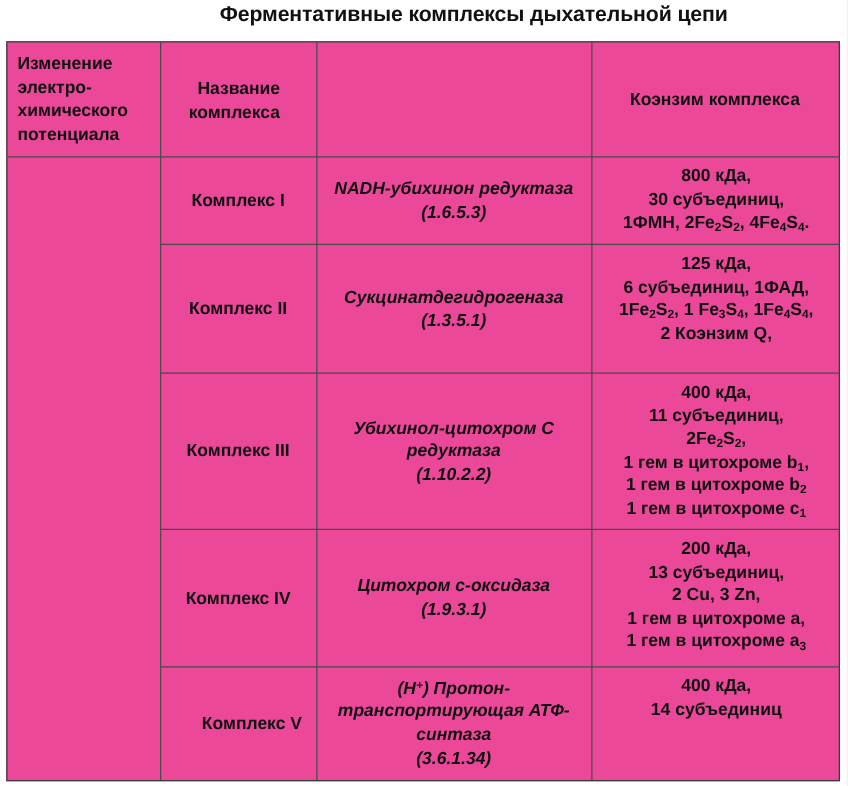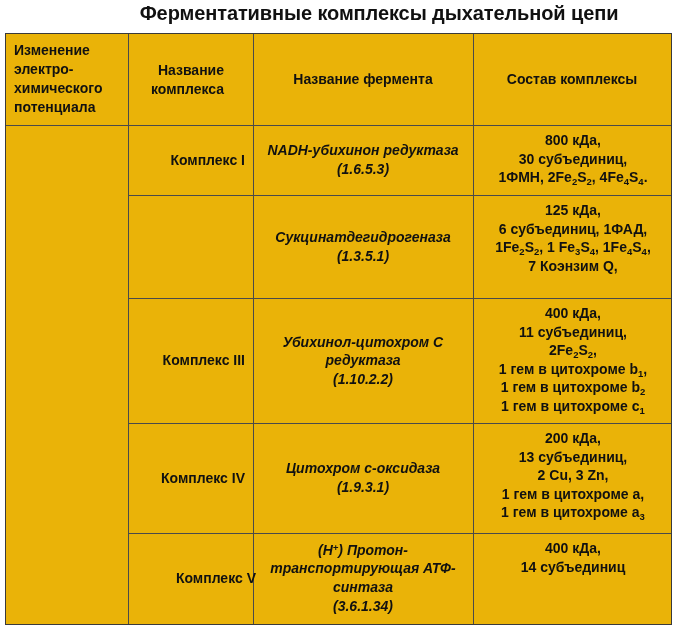--- a/index.html
+++ b/index.html
@@ -28,36 +28,36 @@
   .title {
     position: absolute;
     left: 0;
     top: 2px;
     width: 678px;
     text-align: center;
     padding-left: 80px;
     box-sizing: border-box;
     font-family: "Liberation Sans", sans-serif;
     font-weight: bold;
-    font-size: 20px;
+    font-size: 17px;
     letter-spacing: -0.1px;
     color: #111111;
     white-space: nowrap;
   }
 
   
   .table-wrap {
     position: absolute;
     left: 5px;
     top: 33px;
     width: 667px;
     height: 592px;
     border: 1.5px solid #3a3a3a;
     box-sizing: border-box;
-    background: #eab308;
+    background: #ec4899;
   }
 
   
   .vline {
     position: absolute;
     top: 0;
     bottom: 0;
     width: 0;
     border-left: 1.4px solid #4a4a4a;
   }
@@ -151,23 +151,23 @@
     position: absolute;
     box-sizing: border-box;
     font-weight: bold;
     font-size: 14px;
     line-height: 1.33;
     color: #111111;
     display: flex;
   }
   .bcell.col-name {
     left: 122px; width: 125px;
-    align-items: center; justify-content: flex-end;
-    text-align: center;
-    padding: 3px 8px;
+    align-items: center; justify-content: center;
+    text-align: center;
+    padding: 3px 20px;
   }
   .bcell.col-enzyme {
     left: 247px; width: 220px;
     align-items: center; justify-content: center;
     text-align: center;
     padding: 3px 7px;
   }
   .bcell.col-comp {
     left: 467px; width: 198px;
     align-items: center; justify-content: flex-start;
@@ -196,50 +196,52 @@
 
     <div class="hline-head" style="top:91px;"></div>
 
     <div class="hline-row" style="top:161px;"></div>
     <div class="hline-row" style="top:264px;"></div>
     <div class="hline-row" style="top:389px;"></div>
     <div class="hline-row" style="top:499px;"></div>
 
     <div class="hcell h1">Изменение электро-химического потенциала</div>
     <div class="hcell h2">Название комплекса</div>
-    <div class="hcell h3">Название фермента</div>
-    <div class="hcell h4">Состав комплексы</div>
+    <div class="hcell h4">Коэнзим комплекса</div>
 
 
     <div class="bcell col-name" style="top:91px; height:70px;">
       <span>Комплекс I</span>
     </div>
     <div class="bcell col-enzyme" style="top:91px; height:70px;">
       <div>
         <span class="enz-line">NADH-убихинон редуктаза</span>
         <span class="enz-line">(1.6.5.3)</span>
       </div>
     </div>
     <div class="bcell col-comp" style="top:91px; height:70px;">
       <span class="comp-line">800 кДа,</span>
       <span class="comp-line">30 субъединиц,</span>
       <span class="comp-line">1ФМН, 2Fe<sub>2</sub>S<sub>2</sub>, 4Fe<sub>4</sub>S<sub>4</sub>.</span>
     </div>
 
+    <div class="bcell col-name" style="top:161px; height:103px;">
+      <span>Комплекс II</span>
+    </div>
     <div class="bcell col-enzyme" style="top:161px; height:103px;">
       <div>
         <span class="enz-line">Сукцинатдегидрогеназа</span>
         <span class="enz-line">(1.3.5.1)</span>
       </div>
     </div>
     <div class="bcell col-comp" style="top:161px; height:103px;">
       <span class="comp-line">125 кДа,</span>
       <span class="comp-line">6 субъединиц, 1ФАД,</span>
       <span class="comp-line">1Fe<sub>2</sub>S<sub>2</sub>, 1 Fe<sub>3</sub>S<sub>4</sub>, 1Fe<sub>4</sub>S<sub>4</sub>,</span>
-      <span class="comp-line">7 Коэнзим Q,</span>
+      <span class="comp-line">2 Коэнзим Q,</span>
     </div>
 
     <div class="bcell col-name" style="top:264px; height:125px;">
       <span>Комплекс III</span>
     </div>
     <div class="bcell col-enzyme" style="top:264px; height:125px;">
       <div>
         <span class="enz-line">Убихинол-цитохром С редуктаза</span>
         <span class="enz-line">(1.10.2.2)</span>
       </div>

